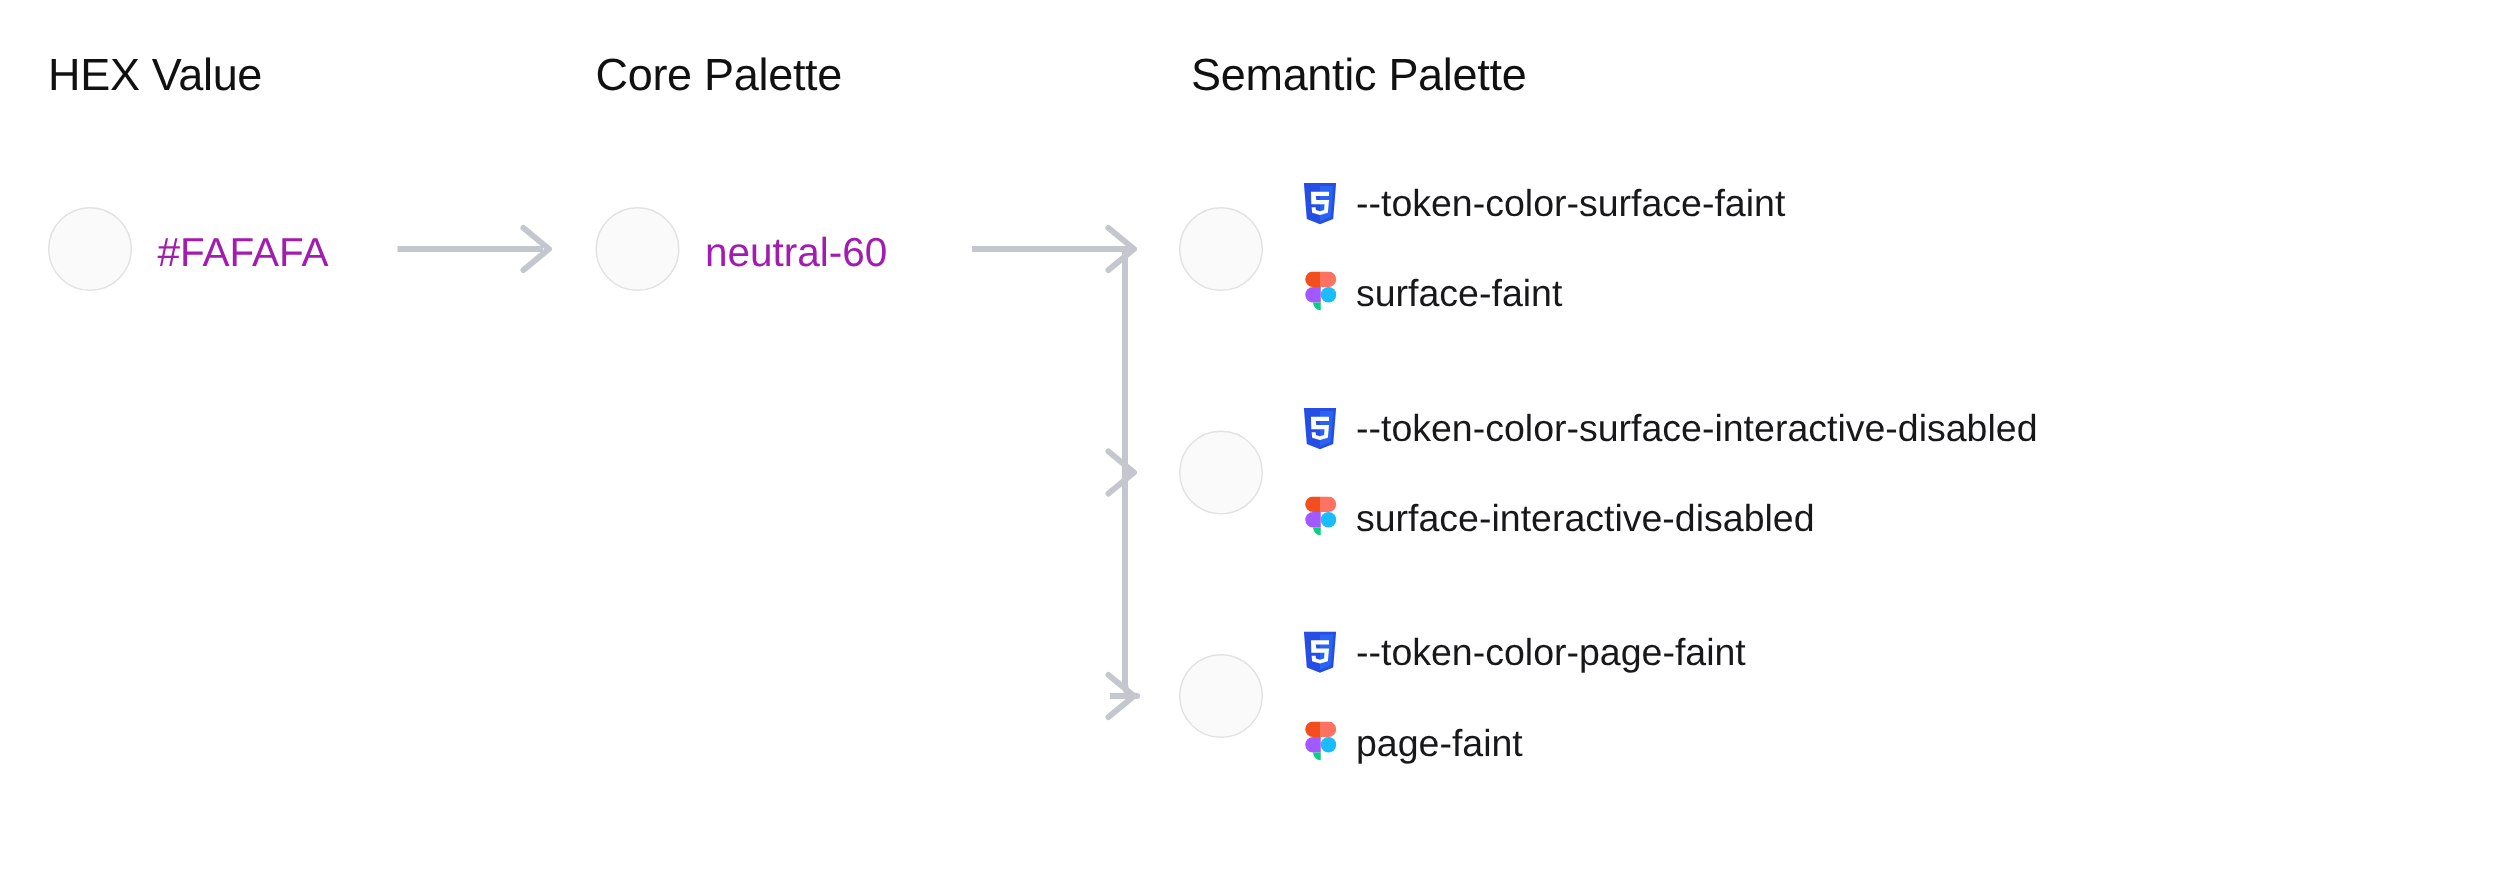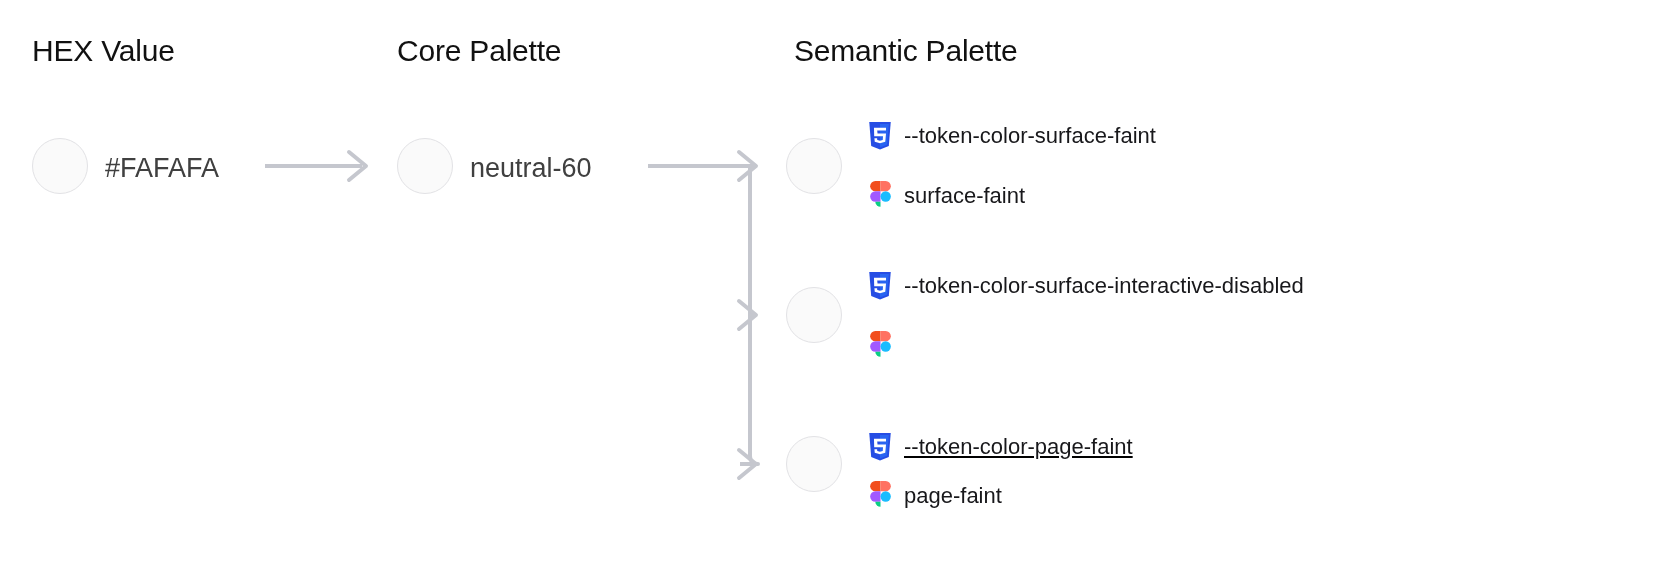--- a/index.html
+++ b/index.html
@@ -32,41 +32,41 @@
     width: 56px; height: 56px;
     border-radius: 50%;
     border: 1.5px solid #e2e2e5;
   }
 
   
   .value-label {
     position: absolute;
     font-size: 27px;
     font-weight: 400;
-    color: #404040;
+    color: #a21caf;
     white-space: nowrap;
     line-height: 1;
   }
 
   
   #connectors {
     position: absolute;
     left: 0; top: 0;
     width: 1672px; height: 584px;
     pointer-events: none;
   }
   .sem-line {
     position: absolute;
     display: flex;
     align-items: center;
     gap: 10px;
     white-space: nowrap;
   }
   .sem-text {
-    font-size: 22px;
+    font-size: 25px;
     font-weight: 400;
     color: #18181b;
     line-height: 1;
     white-space: nowrap;
   }
   .icon-box {
     width: 28px; height: 30px;
     display: inline-flex;
     align-items: center;
     justify-content: center;
@@ -155,25 +155,26 @@
   <div class="sem-line" style="left:866px; top:331px;">
     <span class="icon-box">
       <svg width="21" height="31" viewBox="0 0 20 30">
         <path d="M5 0 H10 V10 H5 A5 5 0 0 1 5 0 Z" fill="#F24E1E"></path>
         <path d="M10 0 H15 A5 5 0 0 1 15 10 H10 Z" fill="#FF7262"></path>
         <path d="M5 10 H10 V20 H5 A5 5 0 0 1 5 10 Z" fill="#A259FF"></path>
         <circle cx="15" cy="15" r="5" fill="#1ABCFE"></circle>
         <path d="M5 20 H10 V25 A5 5 0 0 1 5 20 Z" fill="#0ACF83"></path>
       </svg>
     </span>
+    <span class="sem-text">surface-interactive-disabled</span>
   </div>
 
   <div class="swatch" style="left:786px; top:436px; background:#FAFAFA;"></div>
 
-  <div class="sem-line" style="left:866px; top:432px;text-decoration:underline;">
+  <div class="sem-line" style="left:866px; top:420px;">
     <span class="icon-box">
       <svg width="26" height="29" viewBox="0 0 24 27">
         <path d="M2 0 H22 L20.2 22.4 L12 25.6 L3.8 22.4 Z" fill="#264DE4"></path>
         <path d="M12 1.9 V23.7 L18.6 21.1 L20.2 1.9 Z" fill="#2965F1"></path>
         <path d="M6.4 5.4 H17.6 V8 H9.4 L9.7 10.6 H17.6 L16.9 18.5 L12 19.9 L7.1 18.5 L6.8 15.1 H9.3 L9.45 16.8 L12 17.5 L14.55 16.8 L14.8 13.2 H6.6 Z" fill="#FFFFFF"></path>
       </svg>
     </span>
     <span class="sem-text">--token-color-page-faint</span>
   </div>
 

